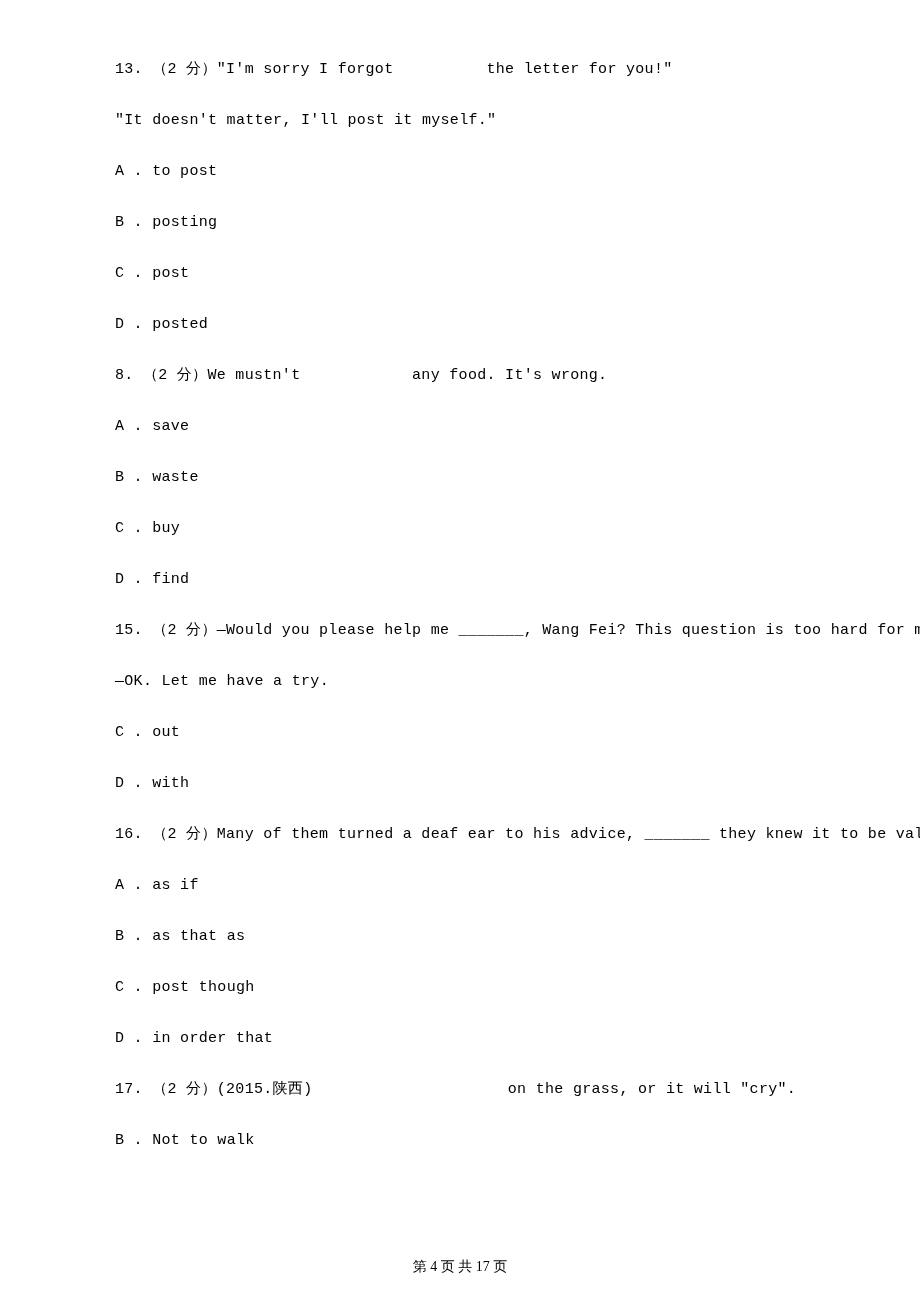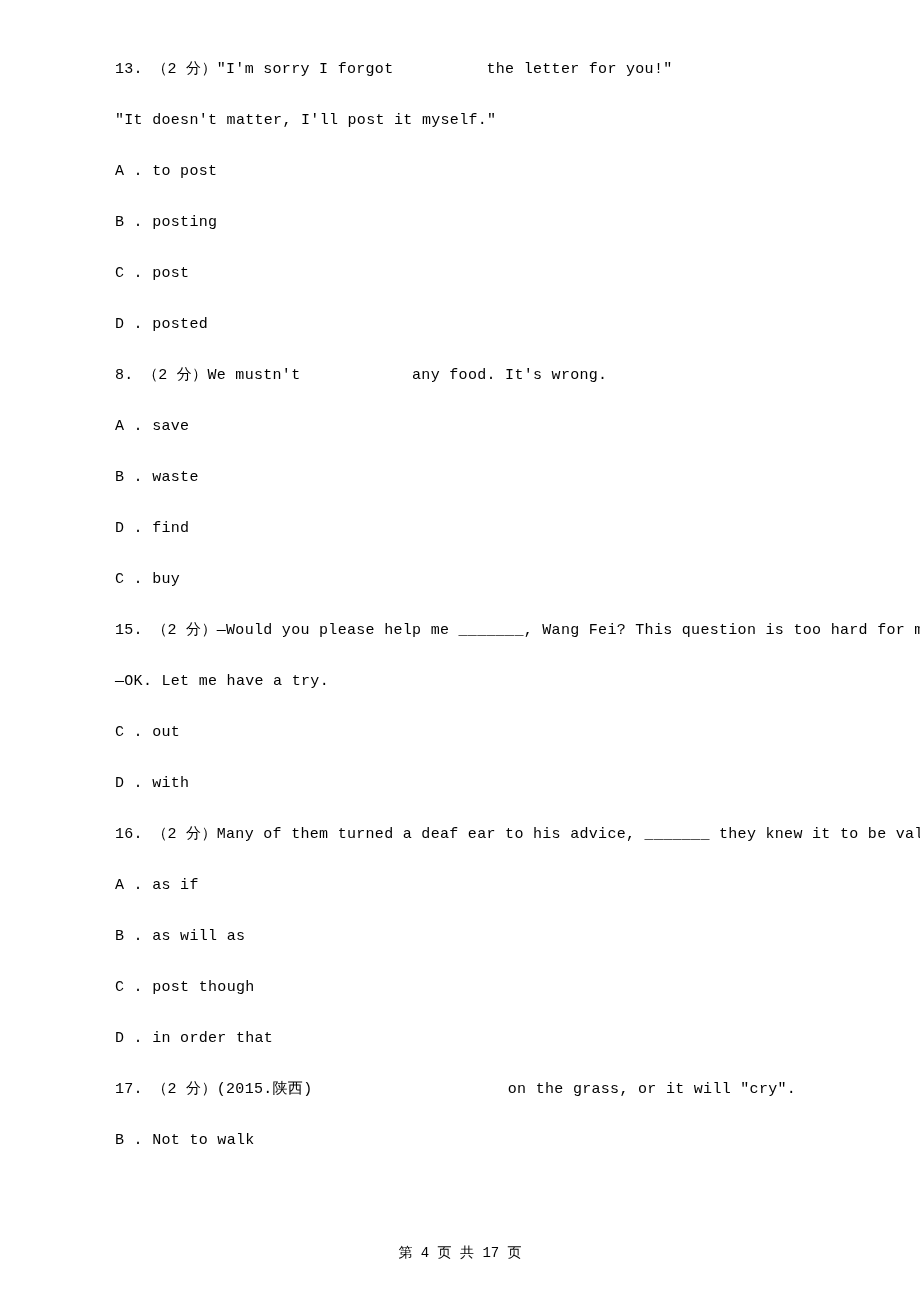--- a/index.html
+++ b/index.html
@@ -17,53 +17,54 @@
   .page {
     padding: 58px 100px 0 115px;
   }
   .line {
     margin-bottom: 27px;
     white-space: pre;
     letter-spacing: 0.3px;
   }
   .footer {
     position: absolute;
-    bottom: 38px;
+    bottom: 24px;
     left: 0;
     right: 0;
     text-align: center;
     font-size: 14px;
+    font-family: Liberation Serif, serif;
   }
 </style>
 </head>
 <body>
 
 <div class="page">
 
   <div class="line"><span>13.</span> <span>（2 分）</span><span>"I'm sorry I forgot          the letter for you!"</span></div>
   <div class="line">"It doesn't matter, I'll post it myself."</div>
   <div class="line">A . <span>to post</span></div>
   <div class="line">B . <span>posting</span></div>
   <div class="line">C . <span>post</span></div>
   <div class="line">D . <span>posted</span></div>
 
   <div class="line"><span>8.</span> <span>（2 分）</span><span>We mustn't            any food. It's wrong.</span></div>
   <div class="line">A . <span>save</span></div>
   <div class="line">B . <span>waste</span></div>
+  <div class="line">C . <span>buy</span></div>
   <div class="line">D . <span>find</span></div>
-  <div class="line">C . <span>buy</span></div>
 
   <div class="line"><span>15.</span> <span>（2 分）</span><span>—Would you please help me _______, Wang Fei? This question is too hard for me.</span></div>
   <div class="line">—OK. Let me have a try.</div>
   <div class="line">C . <span>out</span></div>
   <div class="line">D . <span>with</span></div>
 
   <div class="line"><span>16.</span> <span>（2 分）</span><span>Many of them turned a deaf ear to his advice, _______ they knew it to be valuable.</span></div>
   <div class="line">A . <span>as if</span></div>
-  <div class="line">B . <span>as will as</span></div>
+  <div class="line">B . <span>as that as</span></div>
   <div class="line">C . <span>post though</span></div>
   <div class="line">D . <span>in order that</span></div>
 
   <div class="line"><span>17.</span> <span>（2 分）</span><span>(2015.陕西)                     on the grass, or it will "cry".</span></div>
   <div class="line">B . <span>Not to walk</span></div>
 
 </div>
 
 <div class="footer">第 4 页 共 17 页</div>
 

